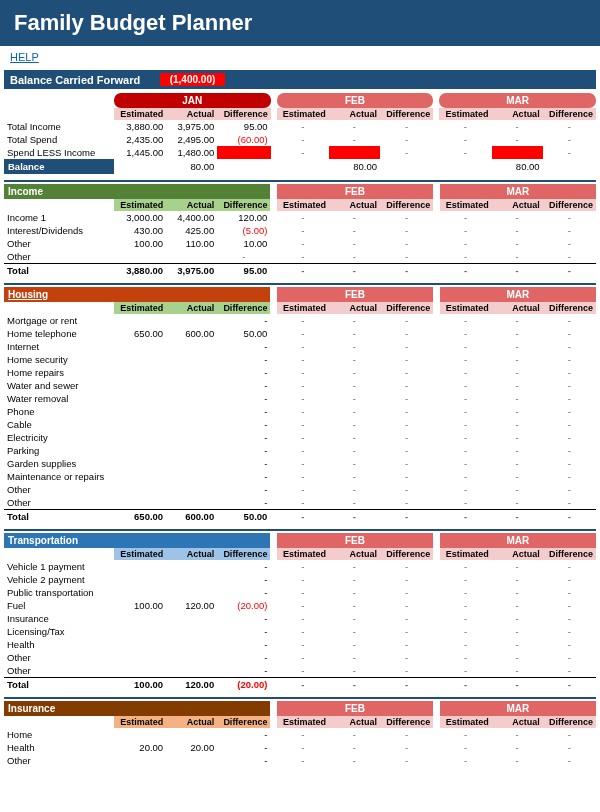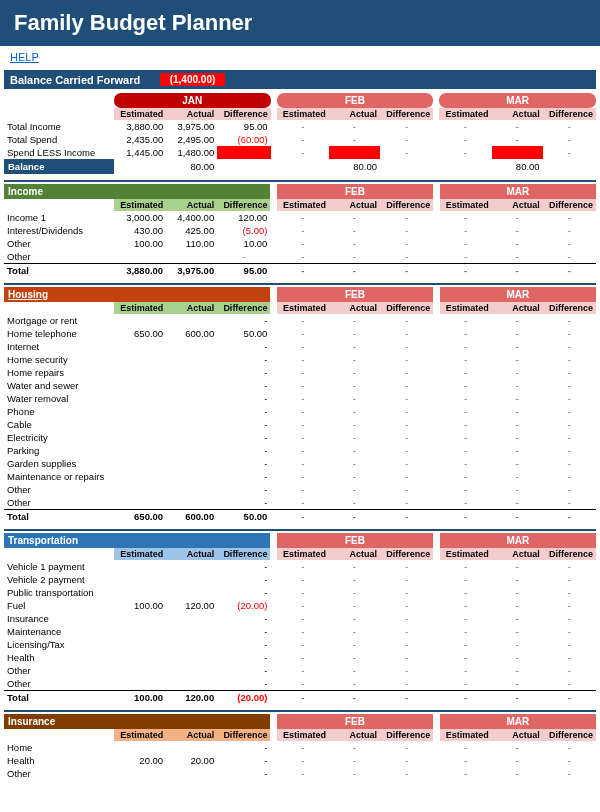--- a/index.html
+++ b/index.html
@@ -632,34 +632,20 @@
       <td></td>
       <td class="num-cell dash-cell">-</td>
       <td class="num-cell dash-cell">-</td>
       <td class="num-cell dash-cell">-</td>
       <td></td>
       <td class="num-cell dash-cell">-</td>
       <td class="num-cell dash-cell">-</td>
       <td class="num-cell dash-cell">-</td>
     </tr>
       <tr>
-      <td class="row-label">Maintenance</td>
-      <td class="num-cell"></td>
-      <td class="num-cell"></td>
-      <td class="num-cell" style="color:#000">-</td>
-      <td></td>
-      <td class="num-cell dash-cell">-</td>
-      <td class="num-cell dash-cell">-</td>
-      <td class="num-cell dash-cell">-</td>
-      <td></td>
-      <td class="num-cell dash-cell">-</td>
-      <td class="num-cell dash-cell">-</td>
-      <td class="num-cell dash-cell">-</td>
-    </tr>
-      <tr>
       <td class="row-label">Licensing/Tax</td>
       <td class="num-cell"></td>
       <td class="num-cell"></td>
       <td class="num-cell" style="color:#000">-</td>
       <td></td>
       <td class="num-cell dash-cell">-</td>
       <td class="num-cell dash-cell">-</td>
       <td class="num-cell dash-cell">-</td>
       <td></td>
       <td class="num-cell dash-cell">-</td>

